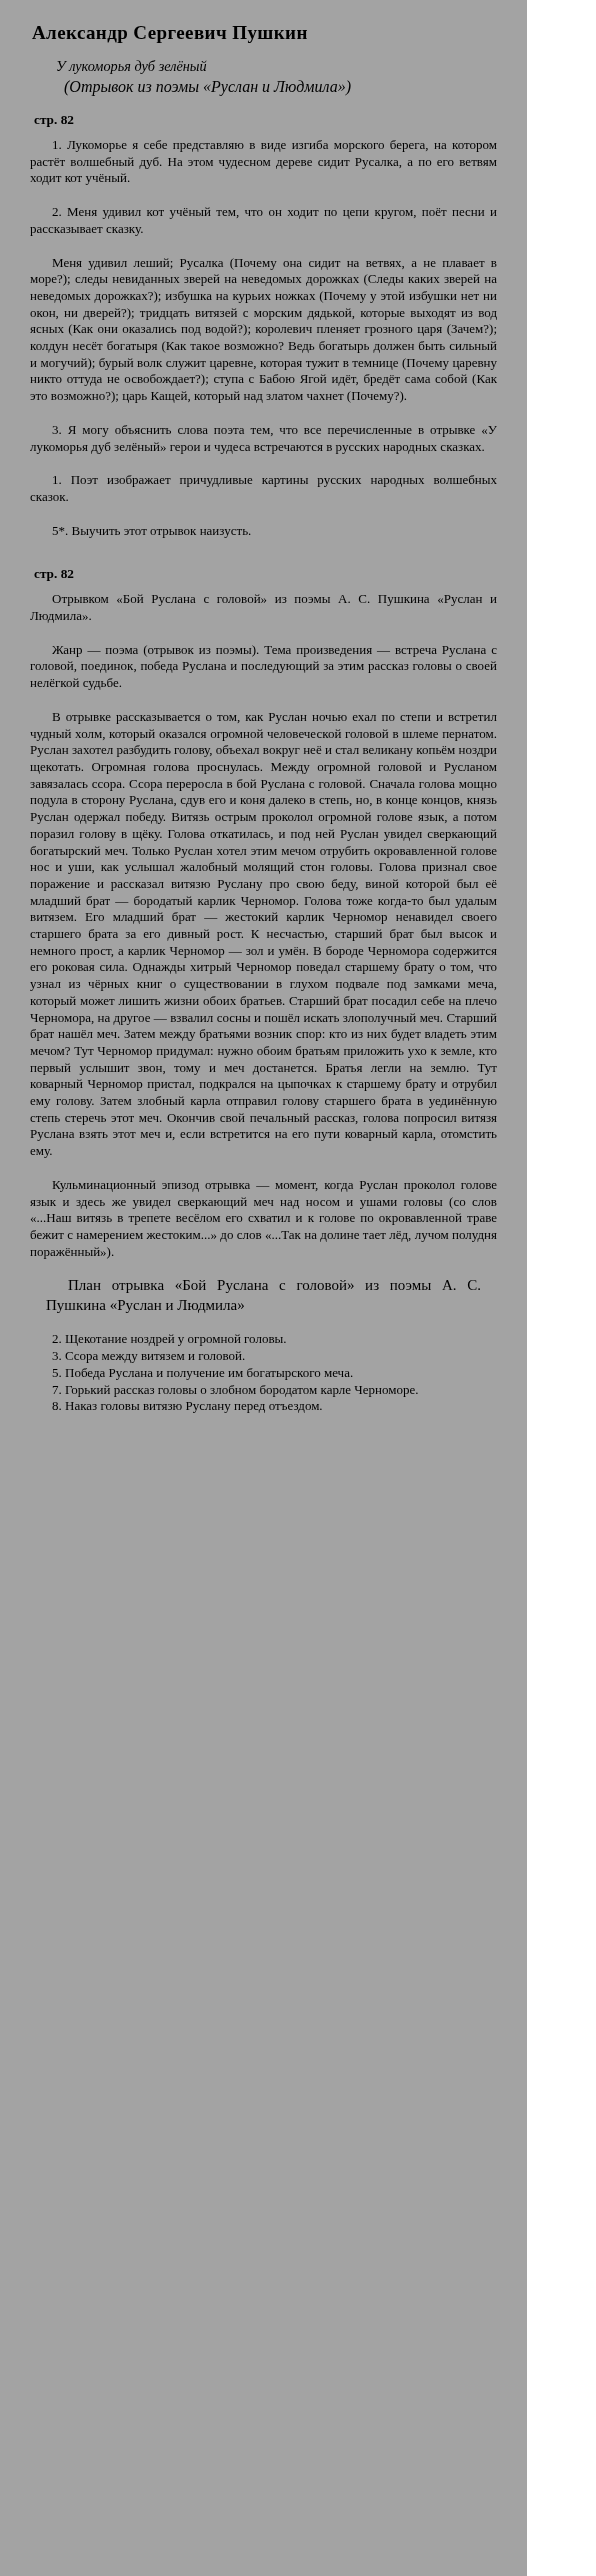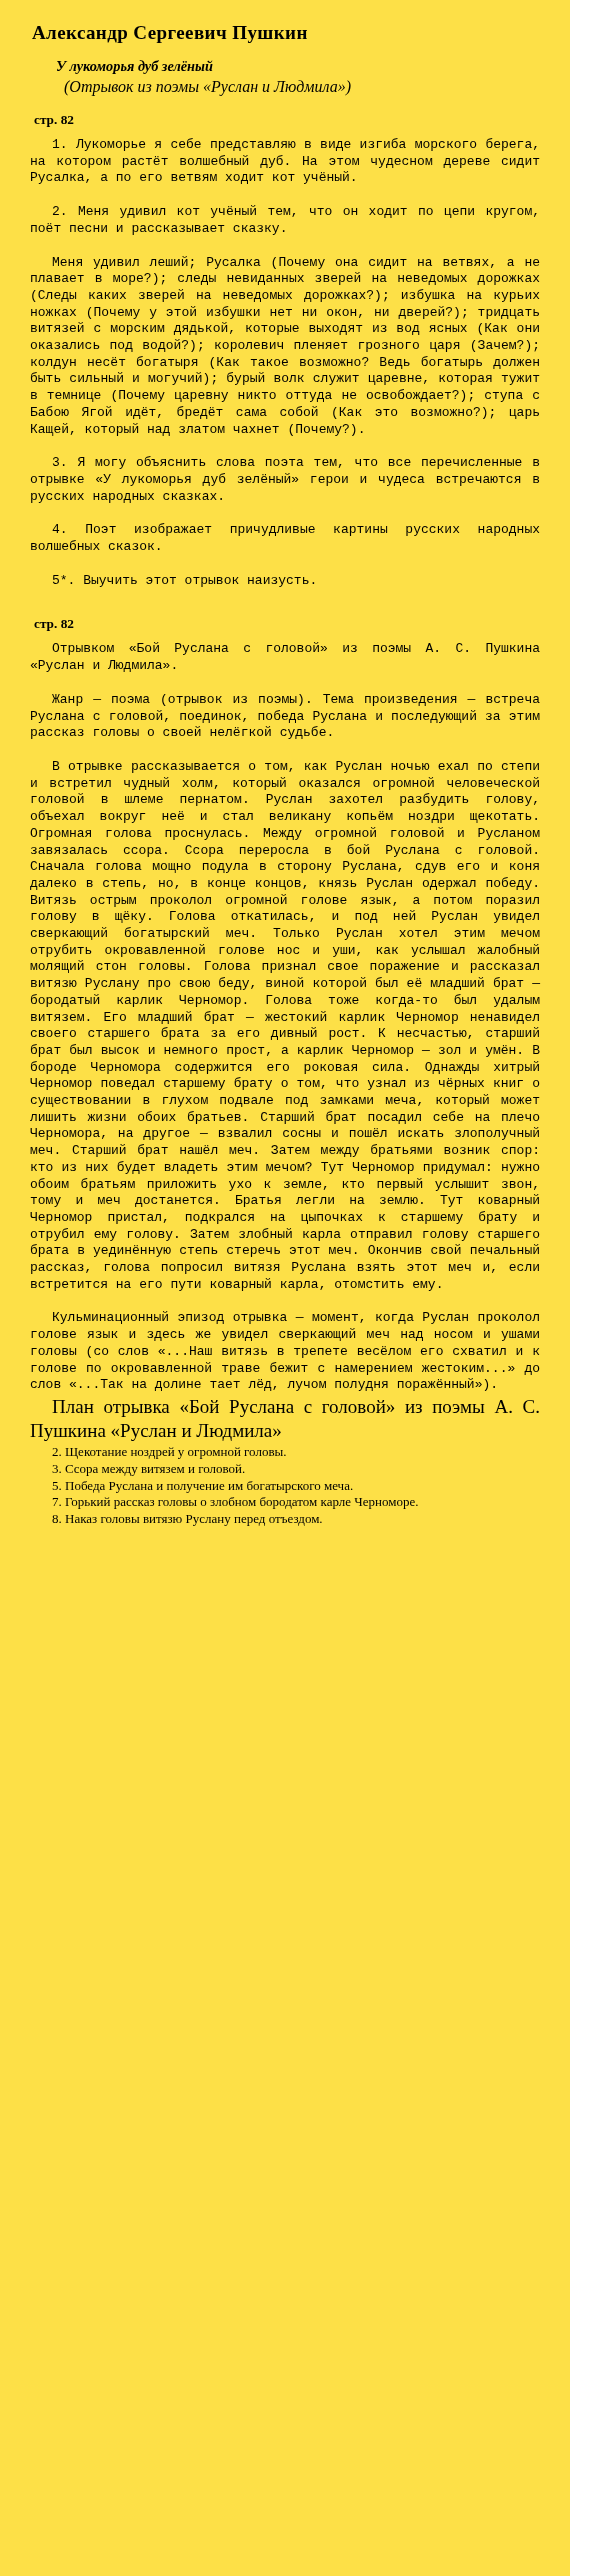--- a/index.html
+++ b/index.html
@@ -6,37 +6,37 @@
     margin: 0;
     padding: 0;
     background: #ffffff;
   }
   body {
     width: 597px;
     font-family: "Liberation Serif", serif;
     color: #000000;
   }
   .page {
-    width: 570px;
+    width: 527px;
     min-height: 2576px;
     box-sizing: border-box;
     padding: 22px 30px 16px 30px;
-    background: #fde047;
+    background: #a3a3a3;
   }
   .author {
     font-family: "Liberation Serif", serif;
     font-size: 19px;
     font-weight: bold;
     letter-spacing: 0.4px;
     margin: 0 0 14px 0;
     padding-left: 2px;
   }
   .poem-title {
     font-size: 14.3px;
-    font-weight: bold;
+    font-weight: normal;
     font-style: italic;
     margin: 0 0 3px 0;
     padding-left: 26px;
   }
   .poem-sub {
     font-size: 16px;
     font-style: italic;
     margin: 0 0 16px 0;
     padding-left: 34px;
   }
@@ -46,41 +46,40 @@
     margin: 0 0 6px 0;
     padding-left: 4px;
   }
   .para {
     font-size: 13px;
     line-height: 1.285;
     text-align: justify;
     text-indent: 22px;
     margin: 9px 0 1px 0;
     hyphens: auto;
-    font-family: Liberation Mono, monospace;
   }
   .gap-small { height: 7px; }
   .gap-large { height: 26px; }
   .list {
     margin: 0;
     padding: 0;
     list-style: none;
   }
   .list li {
     font-size: 13px;
     line-height: 1.3;
     text-indent: 22px;
     text-align: justify;
   }
   .plan-head {
-    font-size: 19px;
+    font-size: 15px;
     line-height: 1.285;
     text-align: justify;
     text-indent: 22px;
-    margin: 0;
+    margin: 16px;
   }
 </style>
 </head>
 <body>
 
 <div class="page">
 
   <h1 class="author">Александр Сергеевич Пушкин</h1>
 
   <div class="poem-title">У лукоморья дуб зелёный</div>
@@ -89,21 +88,21 @@
   <div class="page-label">стр. 82</div>
 
   <p class="para">1. Лукоморье я себе представляю в виде изгиба морского берега, на котором растёт волшебный дуб. На этом чудесном дереве сидит Русалка, а по его ветвям ходит кот учёный.</p>
   <div class="gap-small"></div>
   <p class="para">2. Меня удивил кот учёный тем, что он ходит по цепи кругом, поёт песни и рассказывает сказку.</p>
   <div class="gap-small"></div>
   <p class="para">Меня удивил леший; Русалка (Почему она сидит на ветвях, а не плавает в море?); следы невиданных зверей на неведомых дорожках (Следы каких зверей на неведомых дорожках?); избушка на курьих ножках (Почему у этой избушки нет ни окон, ни дверей?); тридцать витязей с морским дядькой, которые выходят из вод ясных (Как они оказались под водой?); королевич пленяет грозного царя (Зачем?); колдун несёт богатыря (Как такое возможно? Ведь богатырь должен быть сильный и могучий); бурый волк служит царевне, которая тужит в темнице (Почему царевну никто оттуда не освобождает?); ступа с Бабою Ягой идёт, бредёт сама собой (Как это возможно?); царь Кащей, который над златом чахнет (Почему?).</p>
   <div class="gap-small"></div>
   <p class="para">3. Я могу объяснить слова поэта тем, что все перечисленные в отрывке «У лукоморья дуб зелёный» герои и чудеса встречаются в русских народных сказках.</p>
   <div class="gap-small"></div>
-  <p class="para">4. Поэт изображает причудливые картины русских народных волшебных сказок.</p>
+  <p class="para">1. Поэт изображает причудливые картины русских народных волшебных сказок.</p>
   <div class="gap-small"></div>
   <p class="para">5*. Выучить этот отрывок наизусть.</p>
 
   <div class="gap-large"></div>
 
   <div class="page-label">стр. 82</div>
 
   <p class="para">Отрывком «Бой Руслана с головой» из поэмы А. С. Пушкина «Руслан и Людмила».</p>
   <div class="gap-small"></div>
   <p class="para">Жанр — поэма (отрывок из поэмы). Тема произведения — встреча Руслана с головой, поединок, победа Руслана и последующий за этим рассказ головы о своей нелёгкой судьбе.</p>

